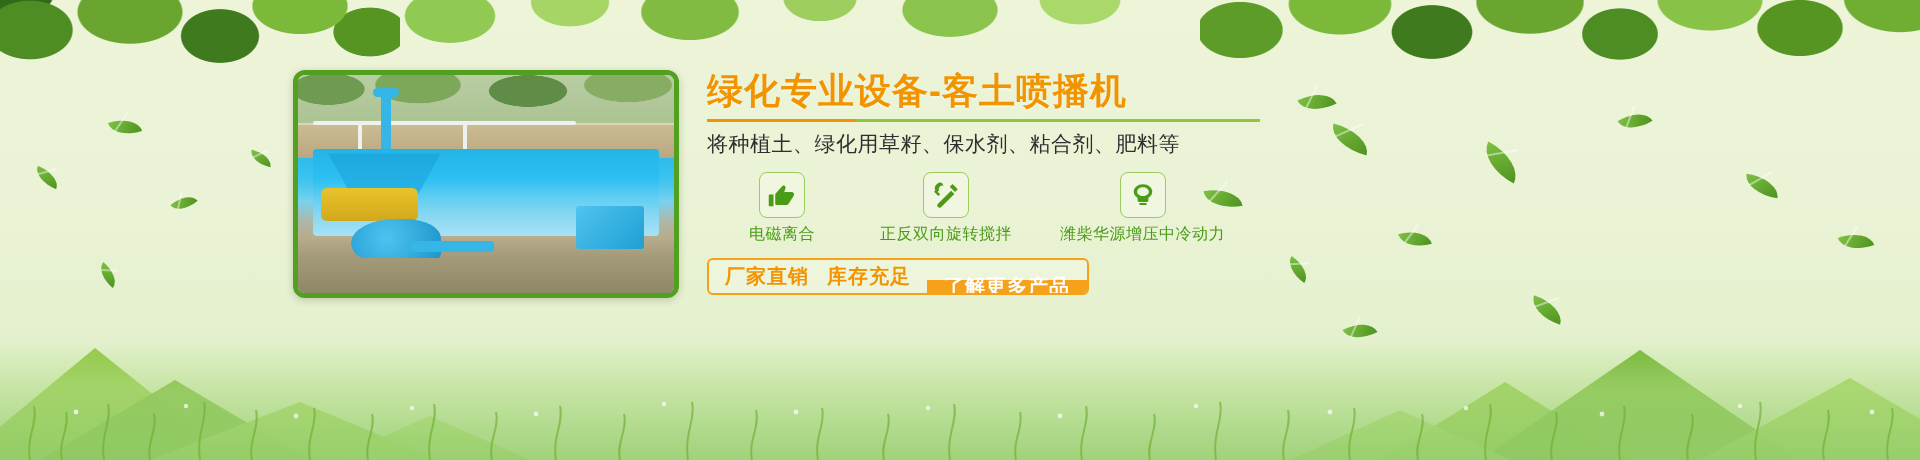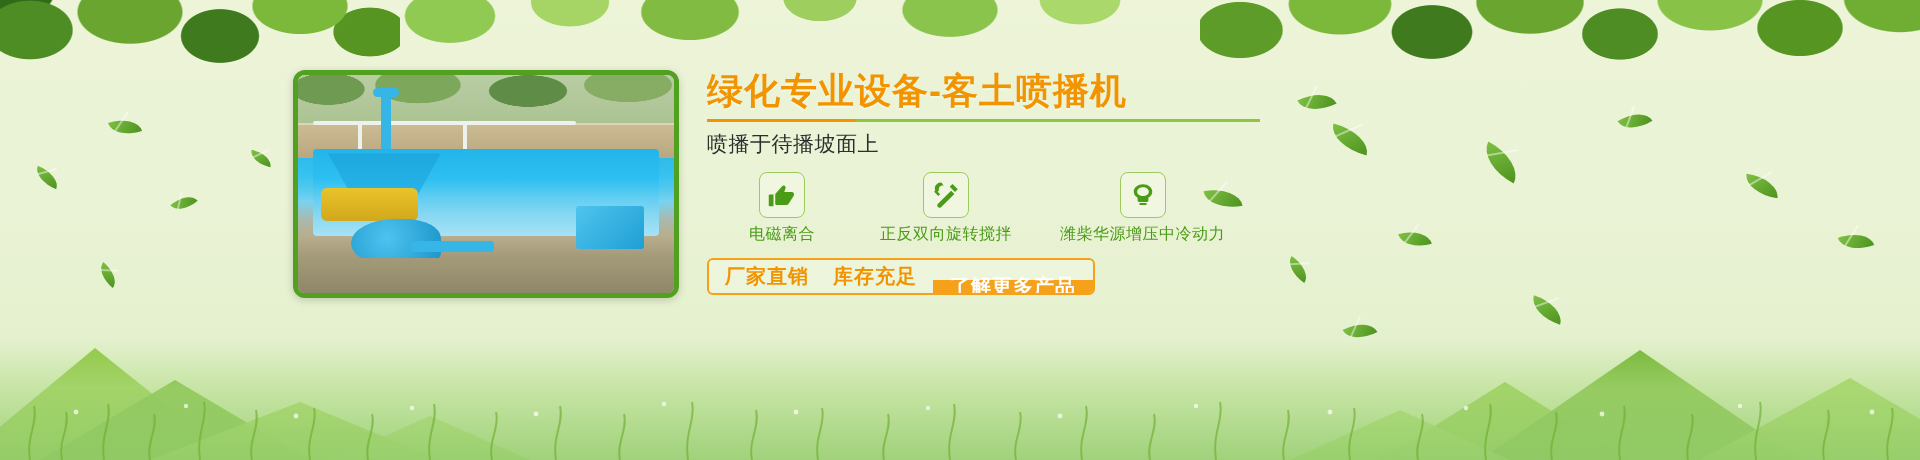--- a/index.html
+++ b/index.html
@@ -200,21 +200,21 @@
     overflow: hidden;
     height: 37px;
     background: rgba(255,255,255,.25);
   }
   .cta-slogan {
     display: flex; align-items: center;
     padding: 0 16px;
     font-size: 20px; font-weight: bold; color: #f29400;
     letter-spacing: 1px; white-space: nowrap;
   }
-  .cta-slogan span + span { margin-left: 24px; }
+  .cta-slogan span + span { margin-left: 18px; }
   .cta-button {
     display: flex; align-items: center;
     padding: 0 17px;
     background: #f5a11a;
     color: #ffffff;
     font-size: 20px; font-weight: bold; letter-spacing: 1px;
     white-space: nowrap;
     border: none; cursor: pointer;
     font-family: "Liberation Sans", "DejaVu Sans", sans-serif;
     margin-top: 20px;
@@ -338,21 +338,21 @@
     </div>
   </div>
 
   <div class="content">
 
     <div class="title">绿化专业设备-客土喷播机</div>
 
     <div class="title-divider"></div>
 
     <div class="subtitle">
-      <div>喷播于待播坡面上</div>
+      <div>将种植土、绿化用草籽、保水剂、粘合剂、肥料等</div>
     </div>
 
     <div class="features">
 
       <div class="feature" style="width:150px;">
         <div class="feature-icon-box">
           <svg viewBox="0 0 24 24" aria-hidden="true">
             <path d="M2 11.5h3.2V21H2a.6.6 0 0 1-.6-.6v-8.3c0-.33.27-.6.6-.6z"></path>
             <path d="M6.6 11.2 12.1 5c.5-.56 1.33-.7 1.98-.33.66.37.96 1.16.72 1.87L13.8 9.6h5.9c.72 0 1.38.38 1.73 1 .35.62.33 1.38-.05 1.98l-4.1 6.5c-.37.6-1.03.95-1.73.95H7.6a1 1 0 0 1-1-1z"></path>
           </svg>

